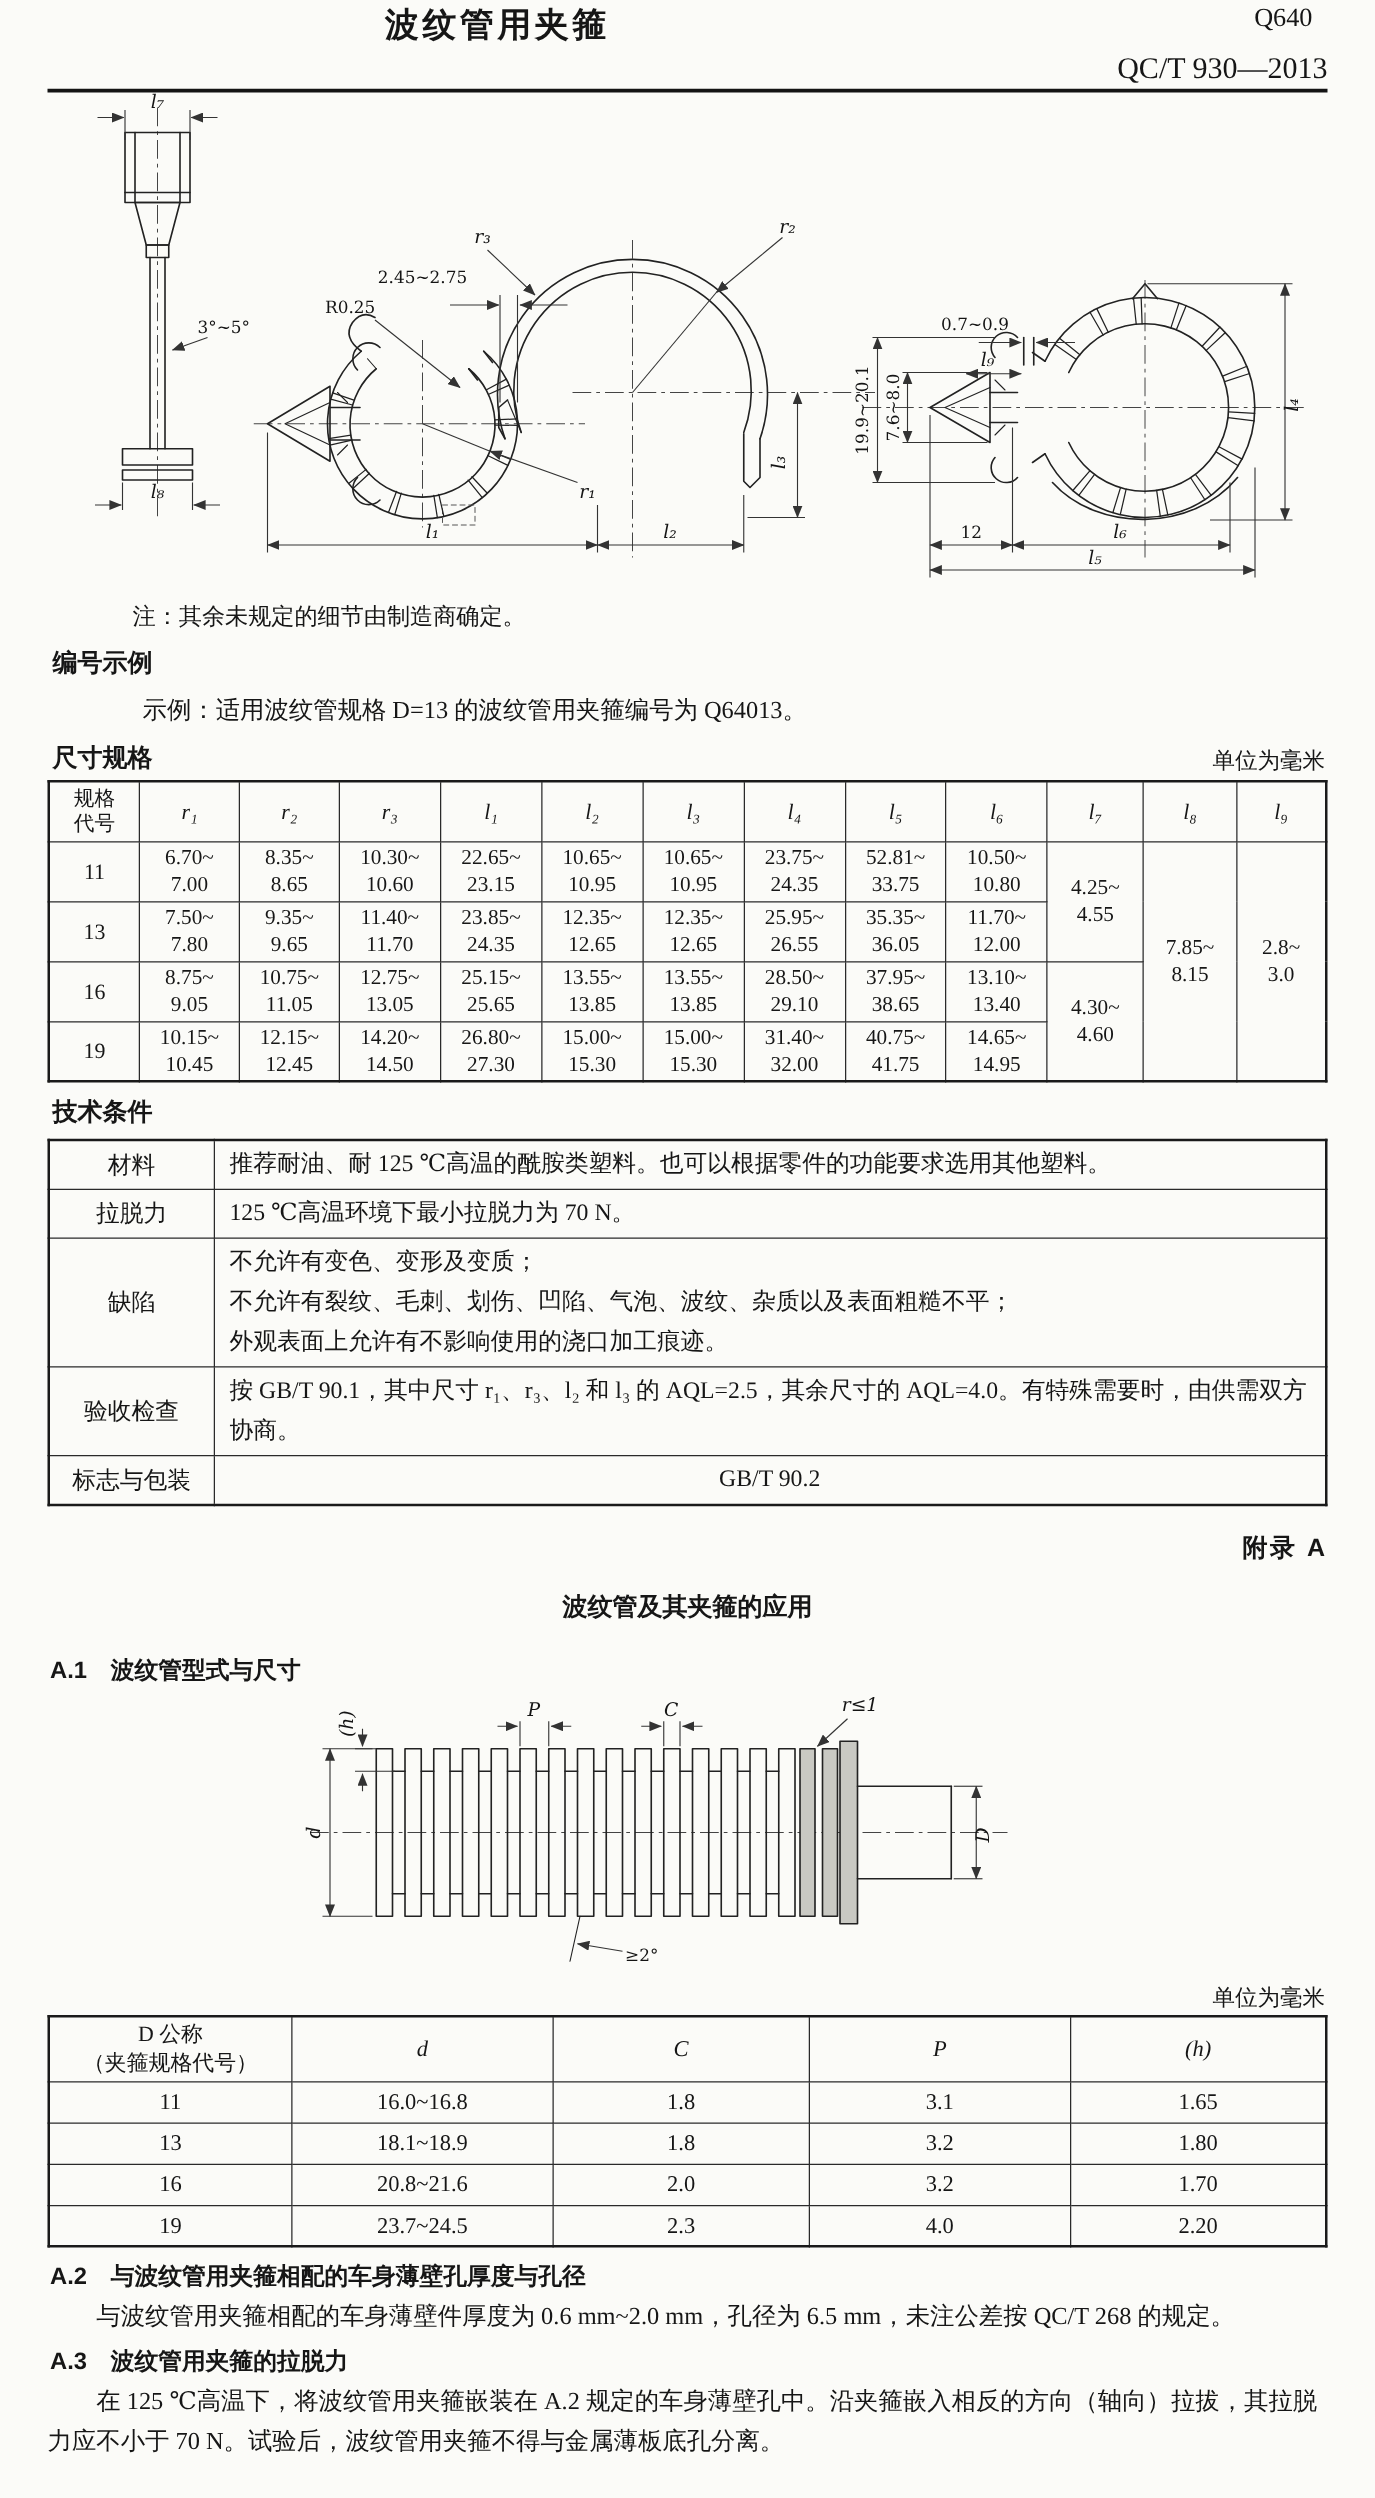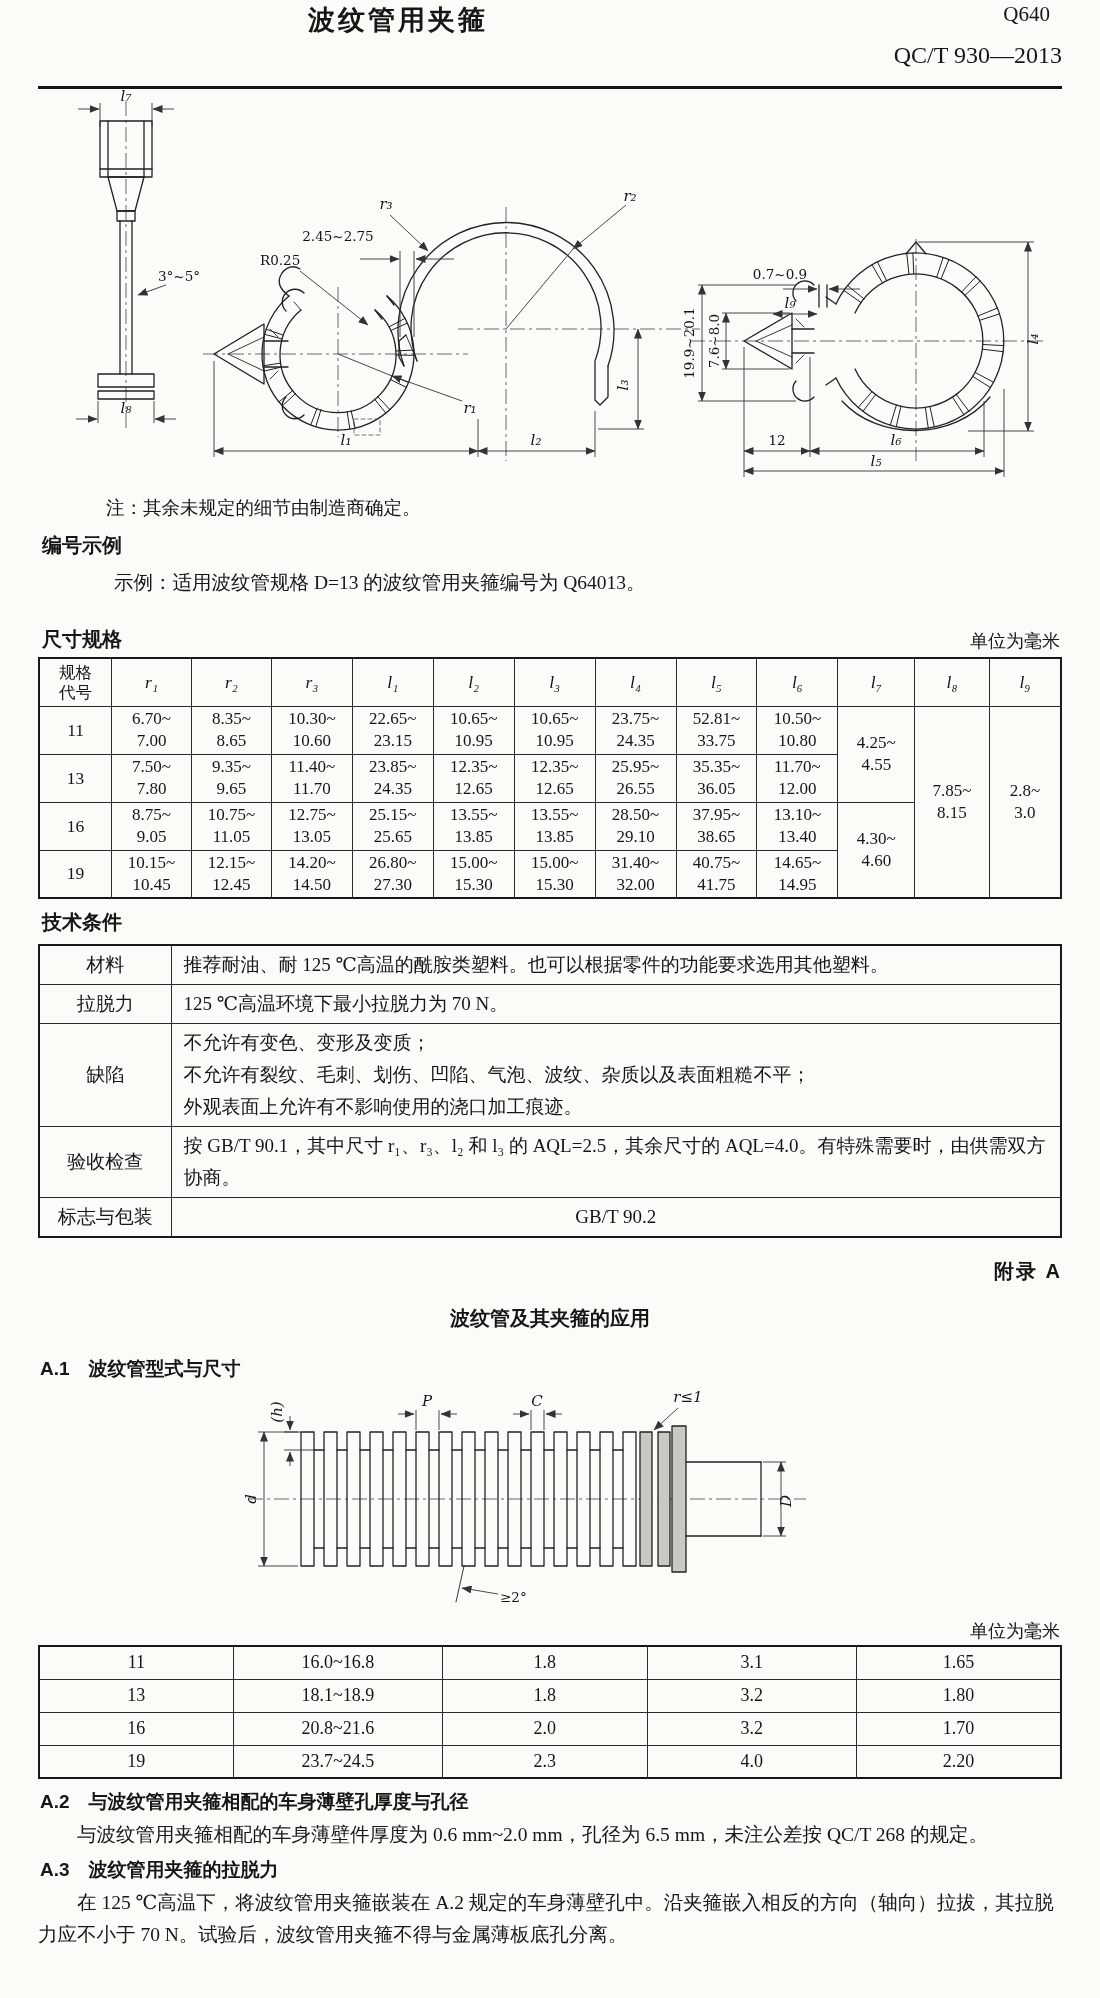--- a/index.html
+++ b/index.html
@@ -2,21 +2,21 @@
 <html><head>
 <meta charset="utf-8">
 <style>
   *{margin:0;padding:0;box-sizing:border-box}
   html,body{width:1100px}
   body{height:1998px;overflow:hidden;background:#fbfbf8;color:#161616;
        font-family:"Liberation Serif","DejaVu Serif",serif;font-size:19px;position:relative}
   .page{padding:0 38px}
 
   
-  .doc-header{position:relative;height:89px;border-bottom:3.5px solid #141414}
+  .doc-header{position:relative;height:74px;border-bottom:3.5px solid #141414}
   .doc-title{position:absolute;left:205px;top:2px;width:310px;text-align:center;
              font-family:"Liberation Sans","DejaVu Sans",sans-serif;font-weight:bold;
              font-size:27px;letter-spacing:3px}
   .doc-code{position:absolute;right:12px;top:2px;font-size:21px}
   .doc-std{position:absolute;right:0;top:42px;font-size:24px}
 
   
   svg{display:block}
   .ol{fill:none;stroke:#222;stroke-width:1.3;stroke-linejoin:round;stroke-linecap:round}
   .thin{stroke-width:.9}
@@ -284,21 +284,21 @@
     <text class="sym" text-anchor="middle" x="858" y="356">l₆</text>
     <text class="sym" text-anchor="middle" x="838" y="377">l₅</text>
   </svg>
 
   <div class="fig-note">注：其余未规定的细节由制造商确定。</div>
 
   <h3 class="sec">编号示例</h3>
   <div class="example-line">示例：适用波纹管规格 D=13 的波纹管用夹箍编号为 Q64013。</div>
 
   <div class="unit-row">
-    <h3 class="sec" style="margin-top:18px">尺寸规格</h3>
+    <h3 class="sec" style="margin-top:0">尺寸规格</h3>
     <div class="unit-note">单位为毫米</div>
   </div>
   <table class="dim-table">
     <colgroup>
       <col style="width:7%">
         <col style="width:7.7%">
         <col style="width:7.7%">
         <col style="width:7.8%">
       <col style="width:7.8%">
         <col style="width:7.8%">
@@ -652,20 +652,30 @@
   <table class="app-table">
     <colgroup>
       <col style="width:19%">
         <col style="width:20.5%">
         <col style="width:20%">
         <col style="width:20.5%">
         <col style="width:20%">
     </colgroup>
     <tbody>
         <tr>
+          <th class="corner3">
+            <div>D 公称</div>
+            <div>（夹箍规格代号）</div>
+          </th>
+          <th class="sym3">d</th>
+          <th class="sym3">C</th>
+          <th class="sym3">P</th>
+          <th class="sym3">(h)</th>
+        </tr>
+        <tr>
           <td>11</td>
           <td>16.0~16.8</td>
           <td>1.8</td>
           <td>3.1</td>
           <td>1.65</td>
         </tr>
         <tr>
           <td>13</td>
           <td>18.1~18.9</td>
           <td>1.8</td>

